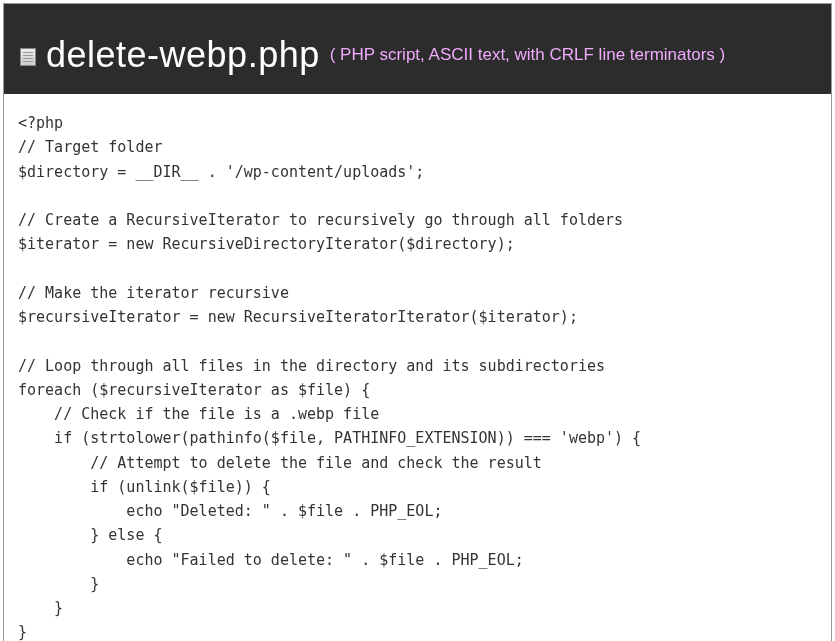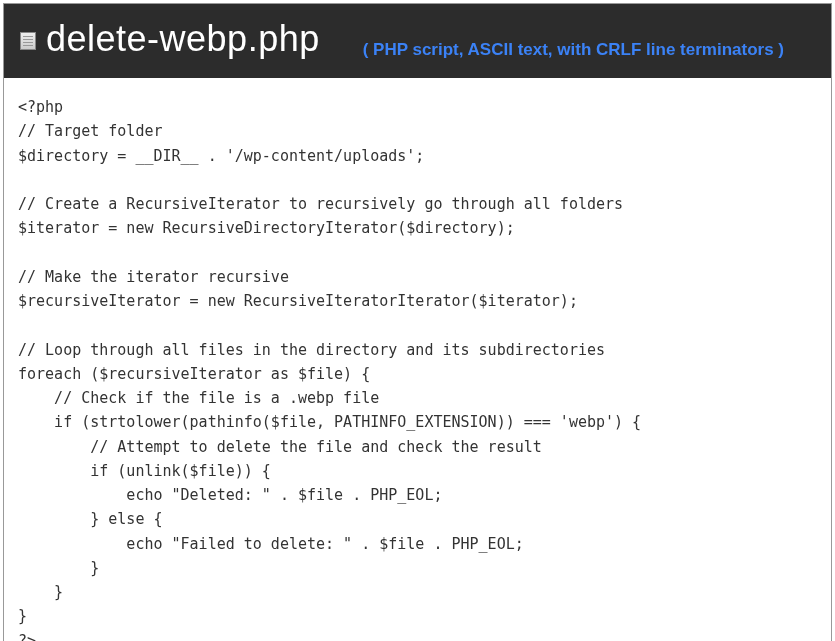--- a/index.html
+++ b/index.html
@@ -12,23 +12,23 @@
     background: #ffffff;
     padding: 3px;
   }
   .container {
     width: 829px;
     border: 1px solid #999;
   }
   .header {
     background: #2c2c2c;
     color: #ffffff;
-    padding: 14px 16px 18px 16px;
+    padding: 30px 16px 18px 16px;
     display: flex;
-    align-items: flex-end;
+    align-items: center;
     gap: 10px;
   }
   .doc-icon {
     display: inline-block;
     width: 16px;
     height: 18px;
     background: linear-gradient(to bottom, #eee 0%, #ccc 100%);
     border: 1px solid #888;
     position: relative;
     top: 2px;
@@ -45,23 +45,22 @@
     background: #999;
     box-shadow: 0 3px 0 #999, 0 6px 0 #999, 0 9px 0 #999;
   }
   .title {
     font-size: 36px;
     font-weight: normal;
     letter-spacing: 0.5px;
   }
   .subtitle {
     font-size: 17px;
-    font-weight: bold;
-    color: #3b82f6;
-    margin-left: 33px;
+    font-weight: normal;
+    color: #f0abfc;
   }
   .code-block {
     background: #ffffff;
     padding: 18px 14px 14px 14px;
     font-family: "Consolas", "Courier New", monospace;
     font-size: 15px;
     line-height: 1.55;
     color: #333;
     white-space: pre;
     overflow-x: auto;

